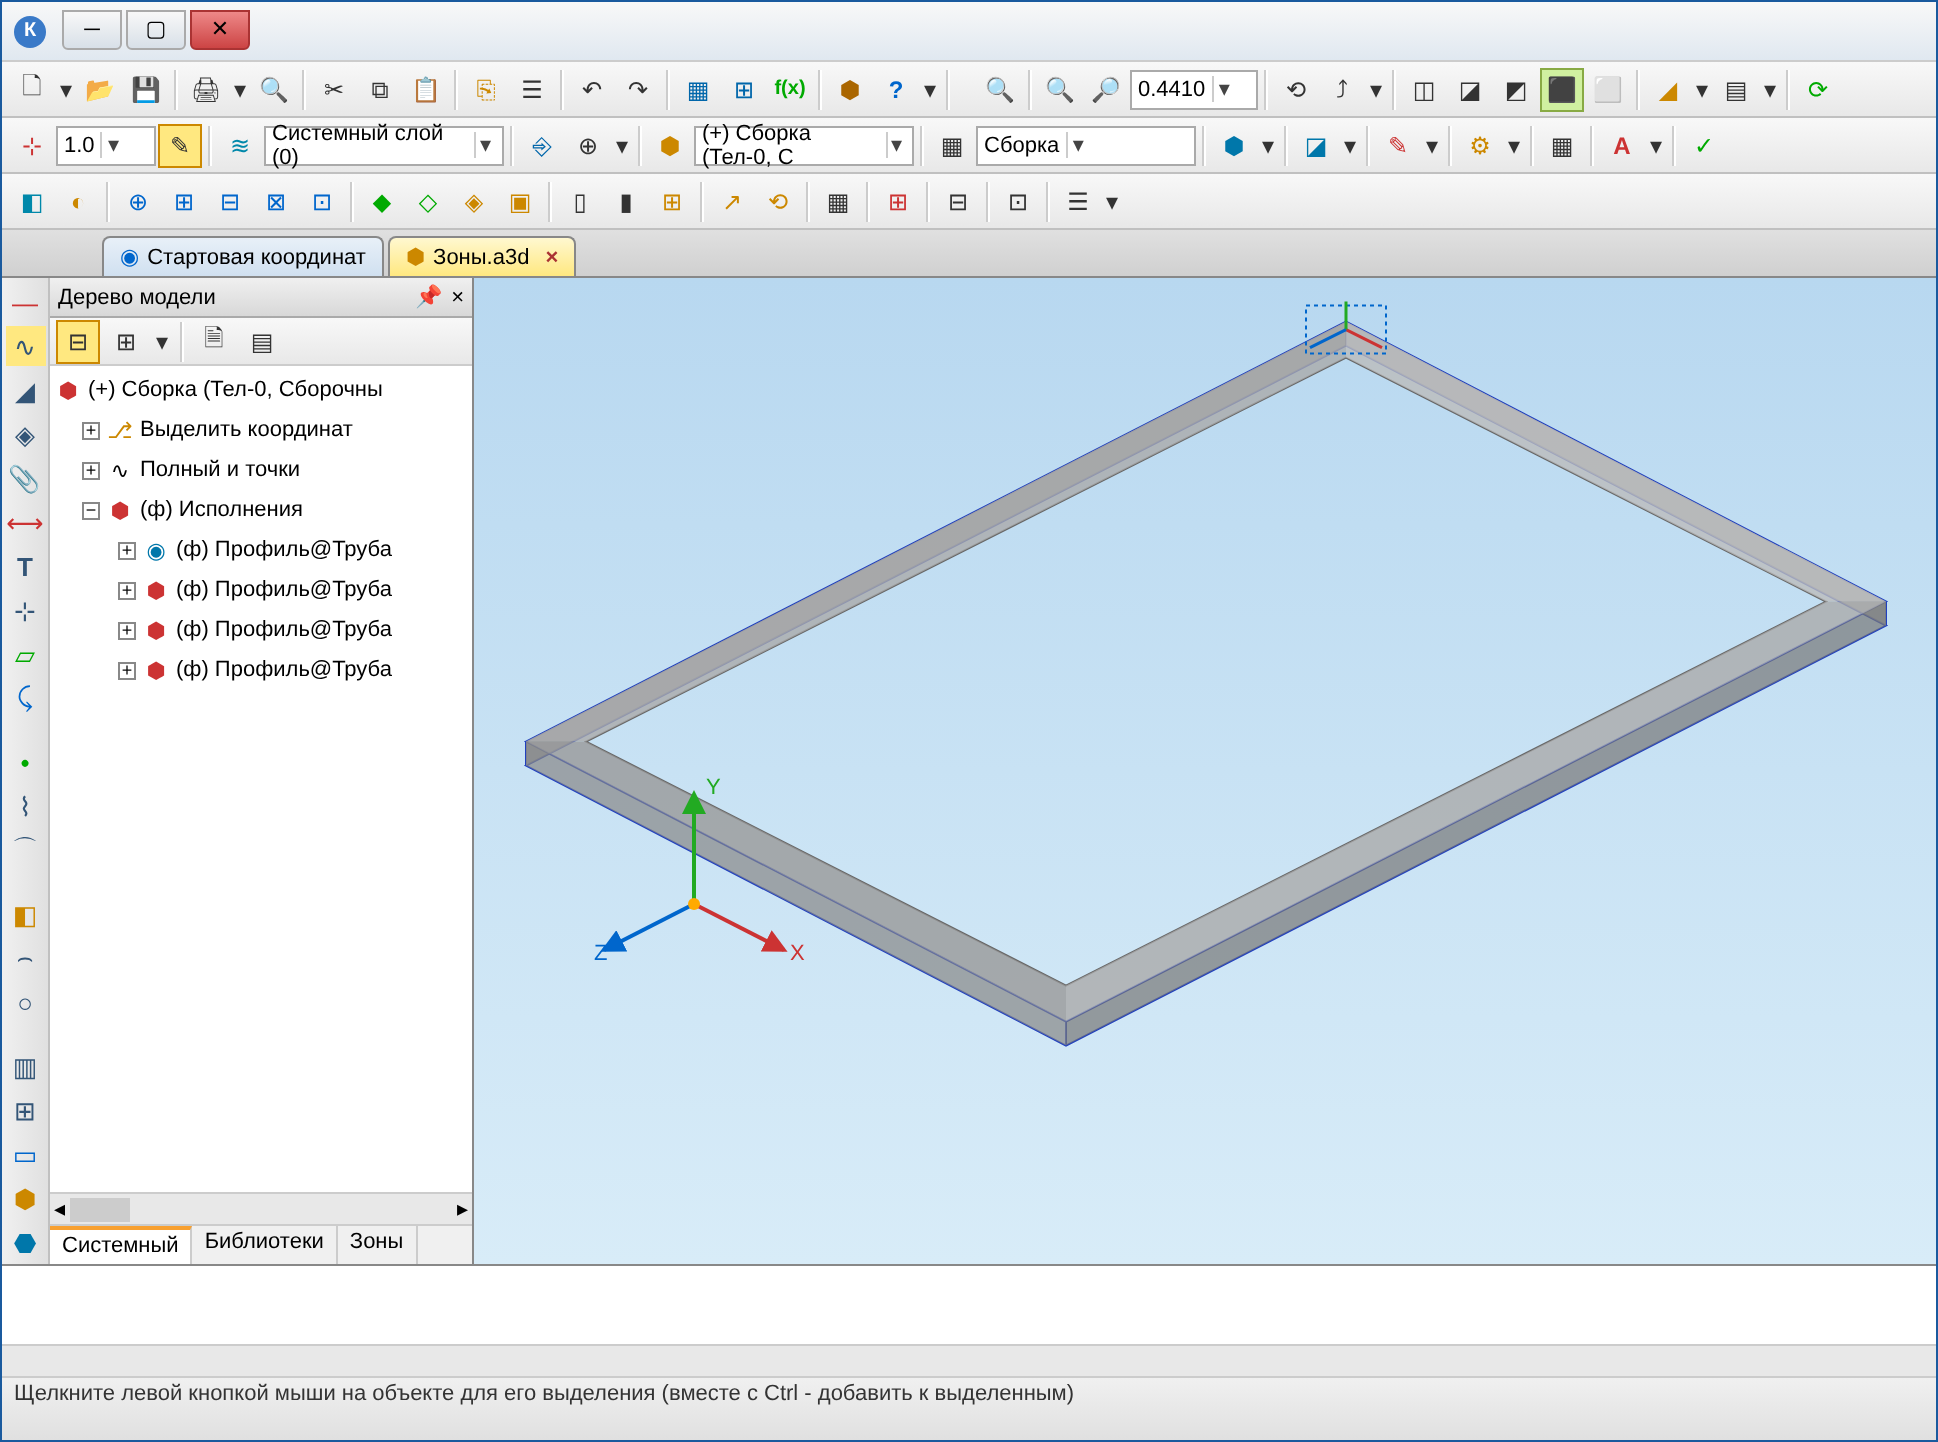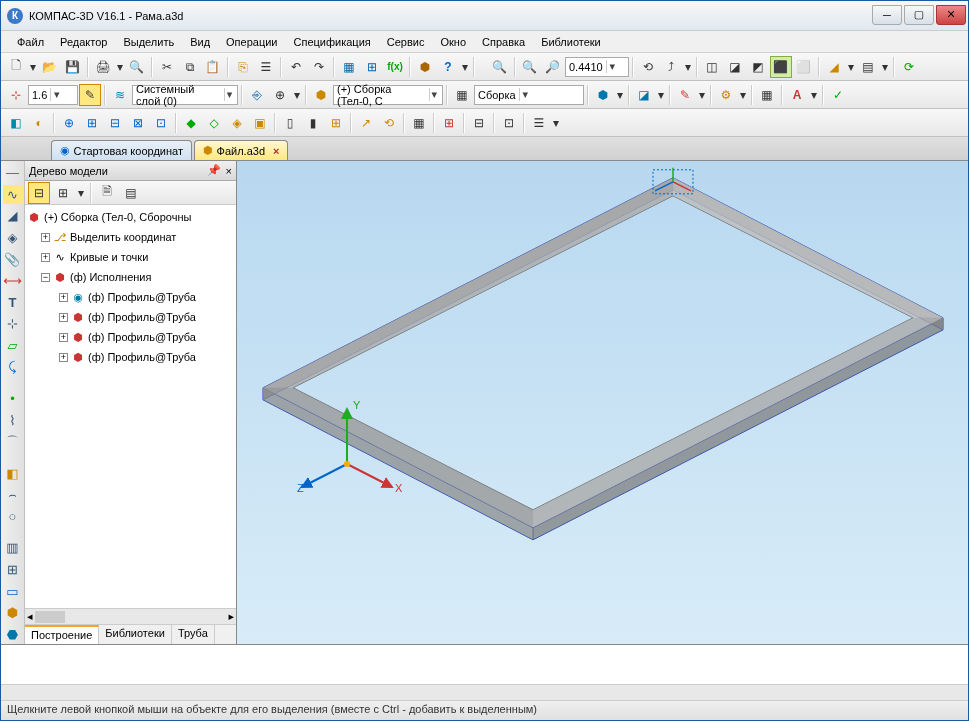--- a/index.html
+++ b/index.html
@@ -34,49 +34,36 @@
 .texp { width:9px; height:9px; border:1px solid #888; display:flex; align-items:center; justify-content:center; font-size:9px; line-height:1; background:#fff;}
 .ticon { width:14px; height:14px; display:inline-flex; align-items:center; justify-content:center;}
 .treebot { height:20px; background:#f0f0f0; border-top:1px solid #ccc; display:flex;}
 .treebot span { padding:2px 6px; border-right:1px solid #ccc;}
 .treebot span.act { background:#fff; border-top:2px solid #f8a030;}
 .viewport { flex:1; background:linear-gradient(#b8d8f0, #d8ecf8); position:relative; overflow:hidden;}
 .frame3d { position:absolute; left:50%; top:50%; transform:translate(-50%,-56%);}
 .axes { position:absolute; left:60px; bottom:130px; }
 .msgpanel { height:40px; background:#fff; border-top:1px solid #888;}
 .scrollh { height:16px; background:#e8e8e8; border-top:1px solid #ccc;}
-.status { height:20px; background:linear-gradient(#f0f0f0,#e0e0e0); border-top:1px solid #ccc; padding:2px 6px; font-size:11px; color:#333;}
+.status { height:32px; background:linear-gradient(#f0f0f0,#e0e0e0); border-top:1px solid #ccc; padding:2px 6px; font-size:11px; color:#333;}
 svg { display:block; }
 </style>
 </head>
 <body>
 
 <div class="window">
   <div class="titlebar">
     <div class="icon">К</div>
-    <div class="title">КОМПАС-3D V16.1 - Рама.a3d</div>
     <div class="winbtns">
       <div class="winbtn">─</div>
       <div class="winbtn">▢</div>
       <div class="winbtn close">✕</div>
     </div>
   </div>
 
-  <div class="menubar">
-    <span>Файл</span>
-    <span>Редактор</span>
-    <span>Выделить</span>
-    <span>Вид</span>
-    <span>Операции</span>
-    <span>Спецификация</span>
-    <span>Сервис</span>
-    <span>Окно</span>
-    <span>Справка</span>
-    <span>Библиотеки</span>
-  </div>
 
   <div class="toolbar">
     <div class="tbtn">🗋</div>
     <div class="tbtn" style="width:10px">▾</div>
     <div class="tbtn">📂</div>
     <div class="tbtn">💾</div>
     <div class="tsep"></div>
     <div class="tbtn">🖨</div>
     <div class="tbtn" style="width:10px">▾</div>
     <div class="tbtn">🔍</div>
@@ -123,27 +110,27 @@
     <div class="tbtn" style="width:10px">▾</div>
     <div class="tbtn">▤</div>
     <div class="tbtn" style="width:10px">▾</div>
     <div class="tsep"></div>
     <div class="tbtn" style="color:#0a0">⟳</div>
   </div>
 
   <div class="toolbar">
     <div class="tbtn" style="color:#c33">⊹</div>
     <div class="tcombo" style="width:50px">
-      <span>1.6</span>
+      <span>1.0</span>
       <span class="tdown">▾</span>
     </div>
     <div class="tbtn" style="background:#ffe880;border:1px solid #c80">✎</div>
     <div class="tsep"></div>
     <div class="tbtn" style="color:#08a">≋</div>
-    <div class="tcombo" style="width:106px">
+    <div class="tcombo" style="width:120px">
       <span>Системный слой (0)</span>
       <span class="tdown">▾</span>
     </div>
     <div class="tsep"></div>
     <div class="tbtn" style="color:#06a">⎆</div>
     <div class="tbtn">⊕</div>
     <div class="tbtn" style="width:10px">▾</div>
     <div class="tsep"></div>
     <div class="tbtn" style="color:#c80">⬢</div>
     <div class="tcombo" style="width:110px">
@@ -211,21 +198,21 @@
     <div class="tbtn" style="width:10px">▾</div>
   </div>
 
   <div class="tabstrip">
     <div class="tab">
       <span style="color:#06c">◉</span>
       <span>Стартовая координат</span>
     </div>
     <div class="tab active">
       <span style="color:#c80">⬢</span>
-      <span>Файл.a3d</span>
+      <span>Зоны.a3d</span>
       <span class="x">×</span>
     </div>
   </div>
 
   <div class="mainarea">
     <div class="leftvert">
       <div class="lvbtn" style="color:#c33">—</div>
       <div class="lvbtn" style="background:#ffe880">∿</div>
       <div class="lvbtn">◢</div>
       <div class="lvbtn">◈</div>
@@ -272,21 +259,21 @@
           <span>(+) Сборка (Тел-0, Сборочны</span>
         </div>
         <div class="tnode" style="padding-left:14px">
           <span class="texp">+</span>
           <span class="ticon" style="color:#c80">⎇</span>
           <span>Выделить координат</span>
         </div>
         <div class="tnode" style="padding-left:14px">
           <span class="texp">+</span>
           <span class="ticon">∿</span>
-          <span>Кривые и точки</span>
+          <span>Полный и точки</span>
         </div>
         <div class="tnode" style="padding-left:14px">
           <span class="texp">−</span>
           <span class="ticon" style="color:#c33">⬢</span>
           <span>(ф) Исполнения</span>
         </div>
         <div class="tnode" style="padding-left:32px">
           <span class="texp">+</span>
           <span class="ticon" style="color:#07a">◉</span>
           <span>(ф) Профиль@Труба</span>
@@ -307,23 +294,23 @@
           <span>(ф) Профиль@Труба</span>
         </div>
       </div>
       <div style="height:16px;background:#e8e8e8;border-top:1px solid #ccc;display:flex;align-items:center;padding:0 2px">
         <span>◂</span>
           <span style="flex:0 0 30px;height:12px;background:#ccc;margin:0 2px"></span>
           <span style="flex:1"></span>
           <span>▸</span>
       </div>
       <div class="treebot">
-        <span class="act">Построение</span>
+        <span class="act">Системный</span>
         <span>Библиотеки</span>
-        <span>Труба</span>
+        <span>Зоны</span>
       </div>
     </div>
 
     <div class="viewport">
       <svg class="frame3d" width="700" height="420" viewBox="0 0 700 420">
 
         <polygon points="10,220 420,10 690,150 280,360" fill="none" stroke="#2040c0" stroke-width="1"></polygon>
 
         <polygon points="10,232 420,22 690,162 280,372" fill="none" stroke="#2040c0" stroke-width="1"></polygon>
 

